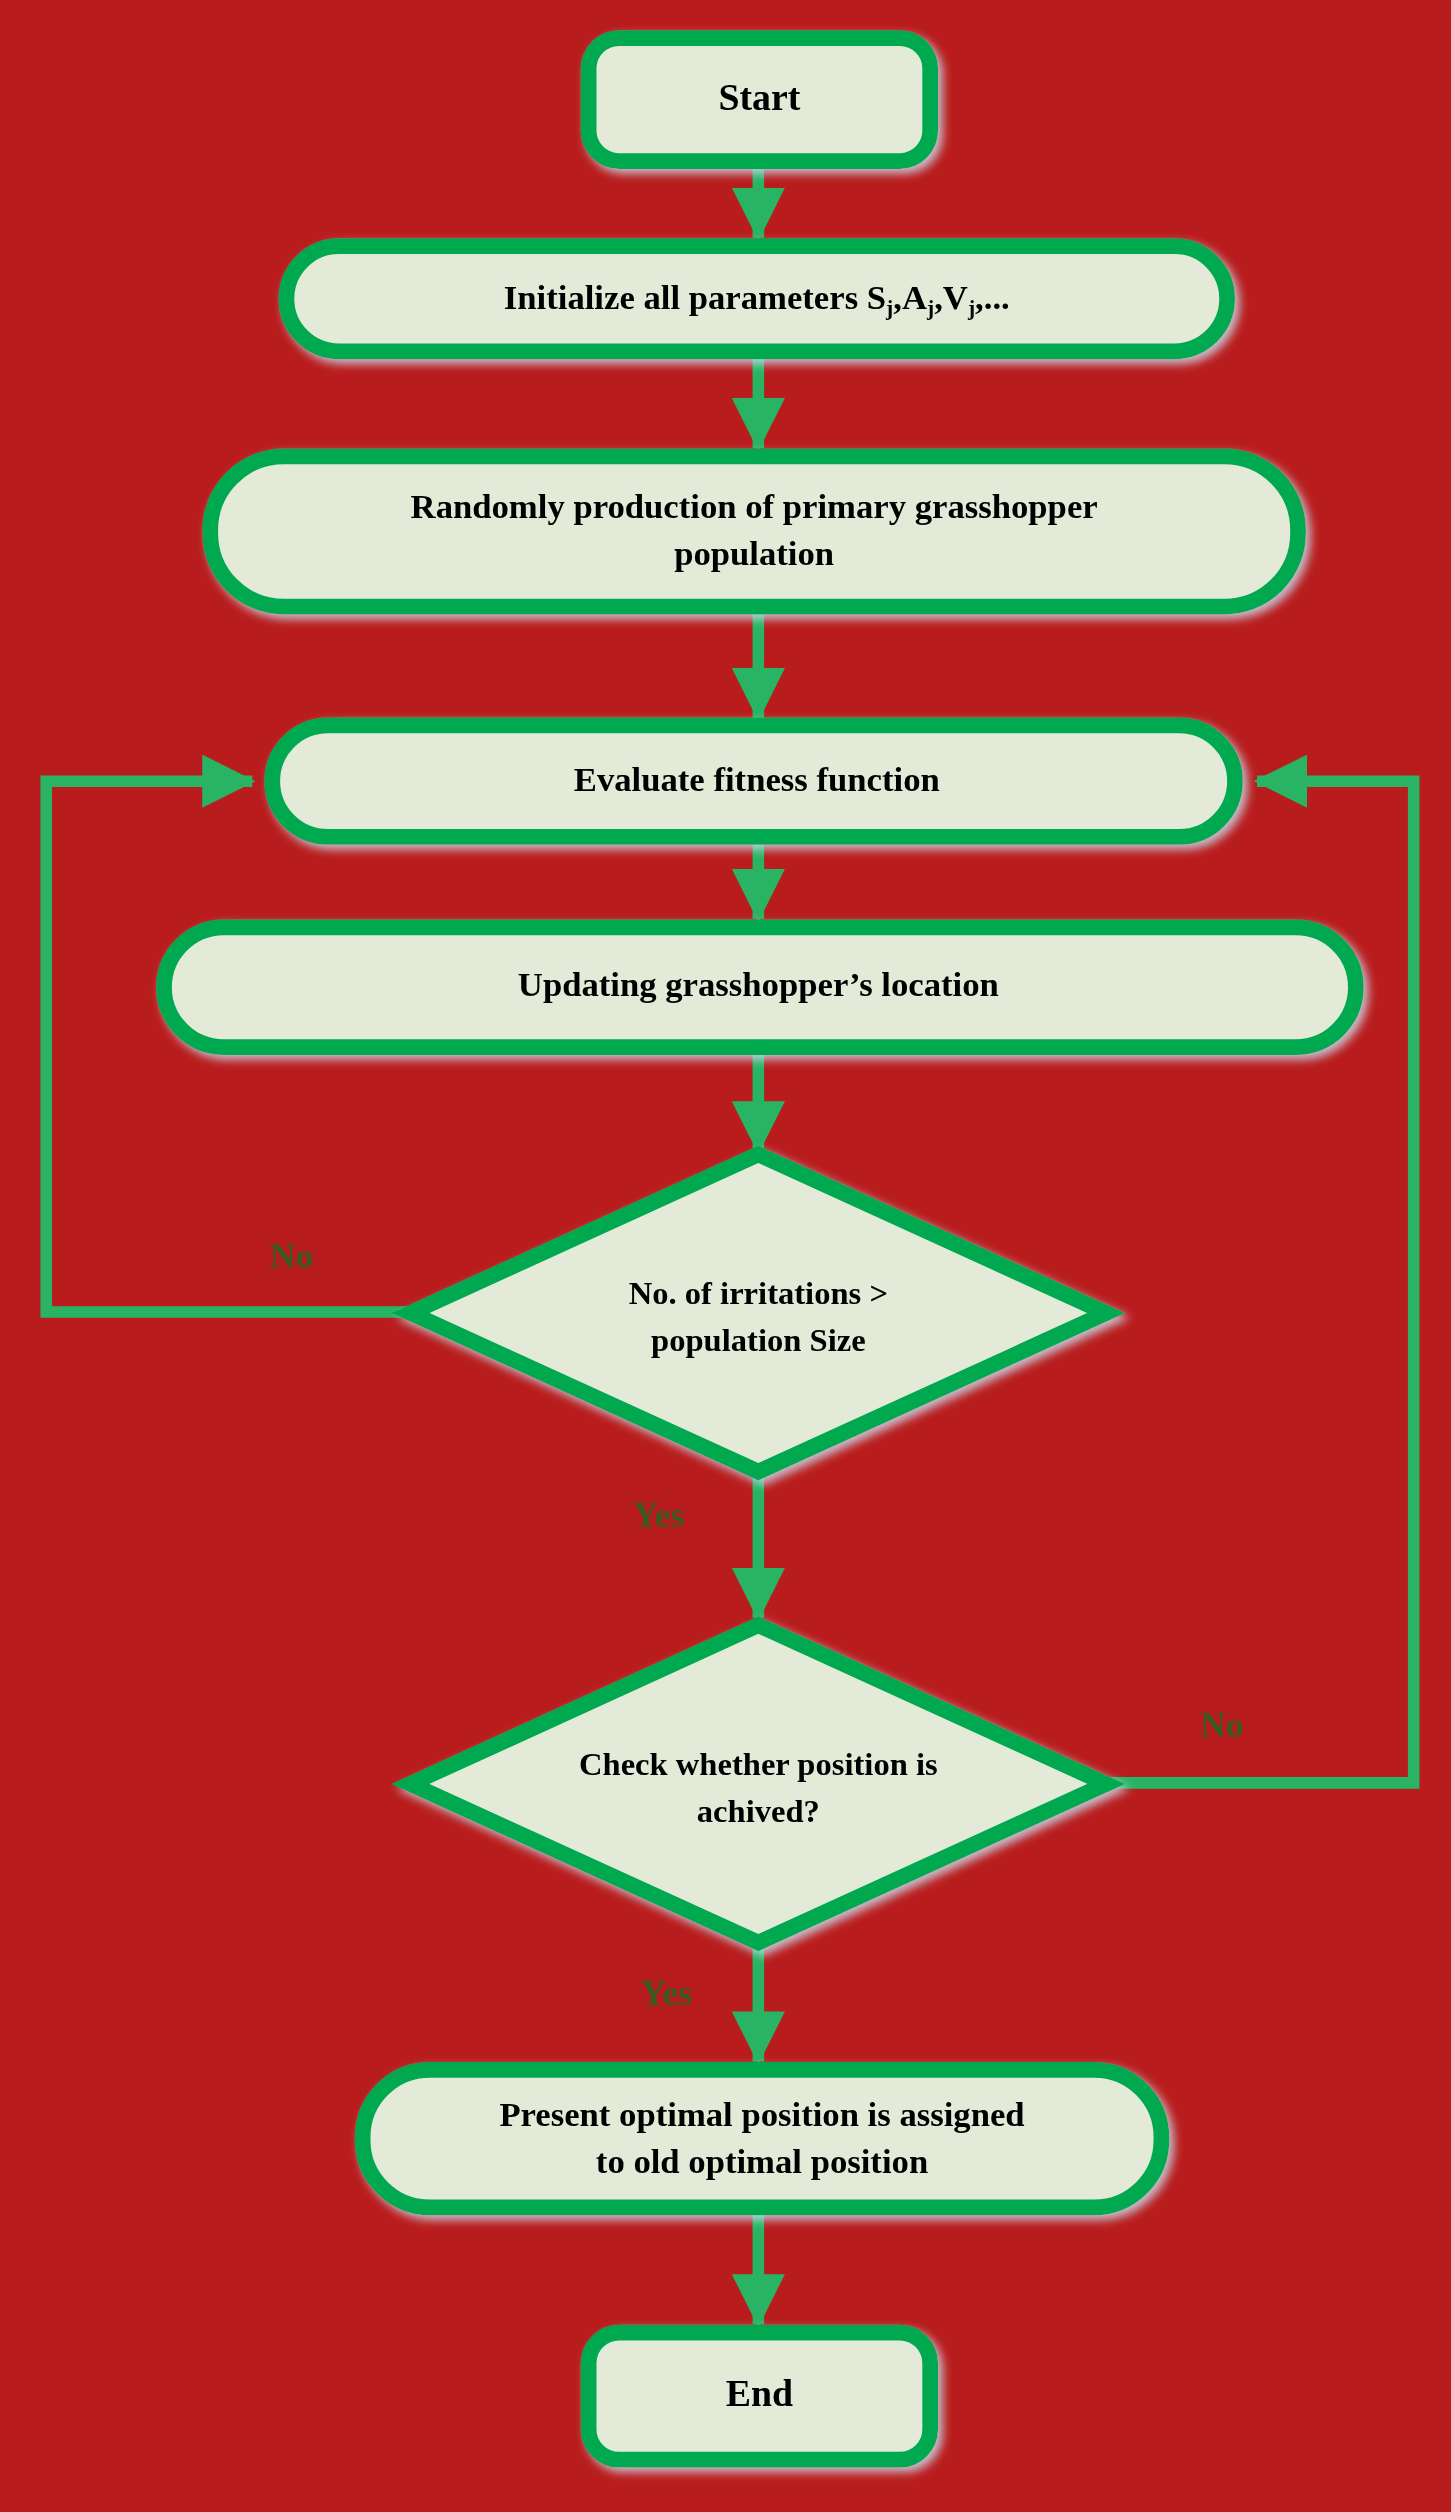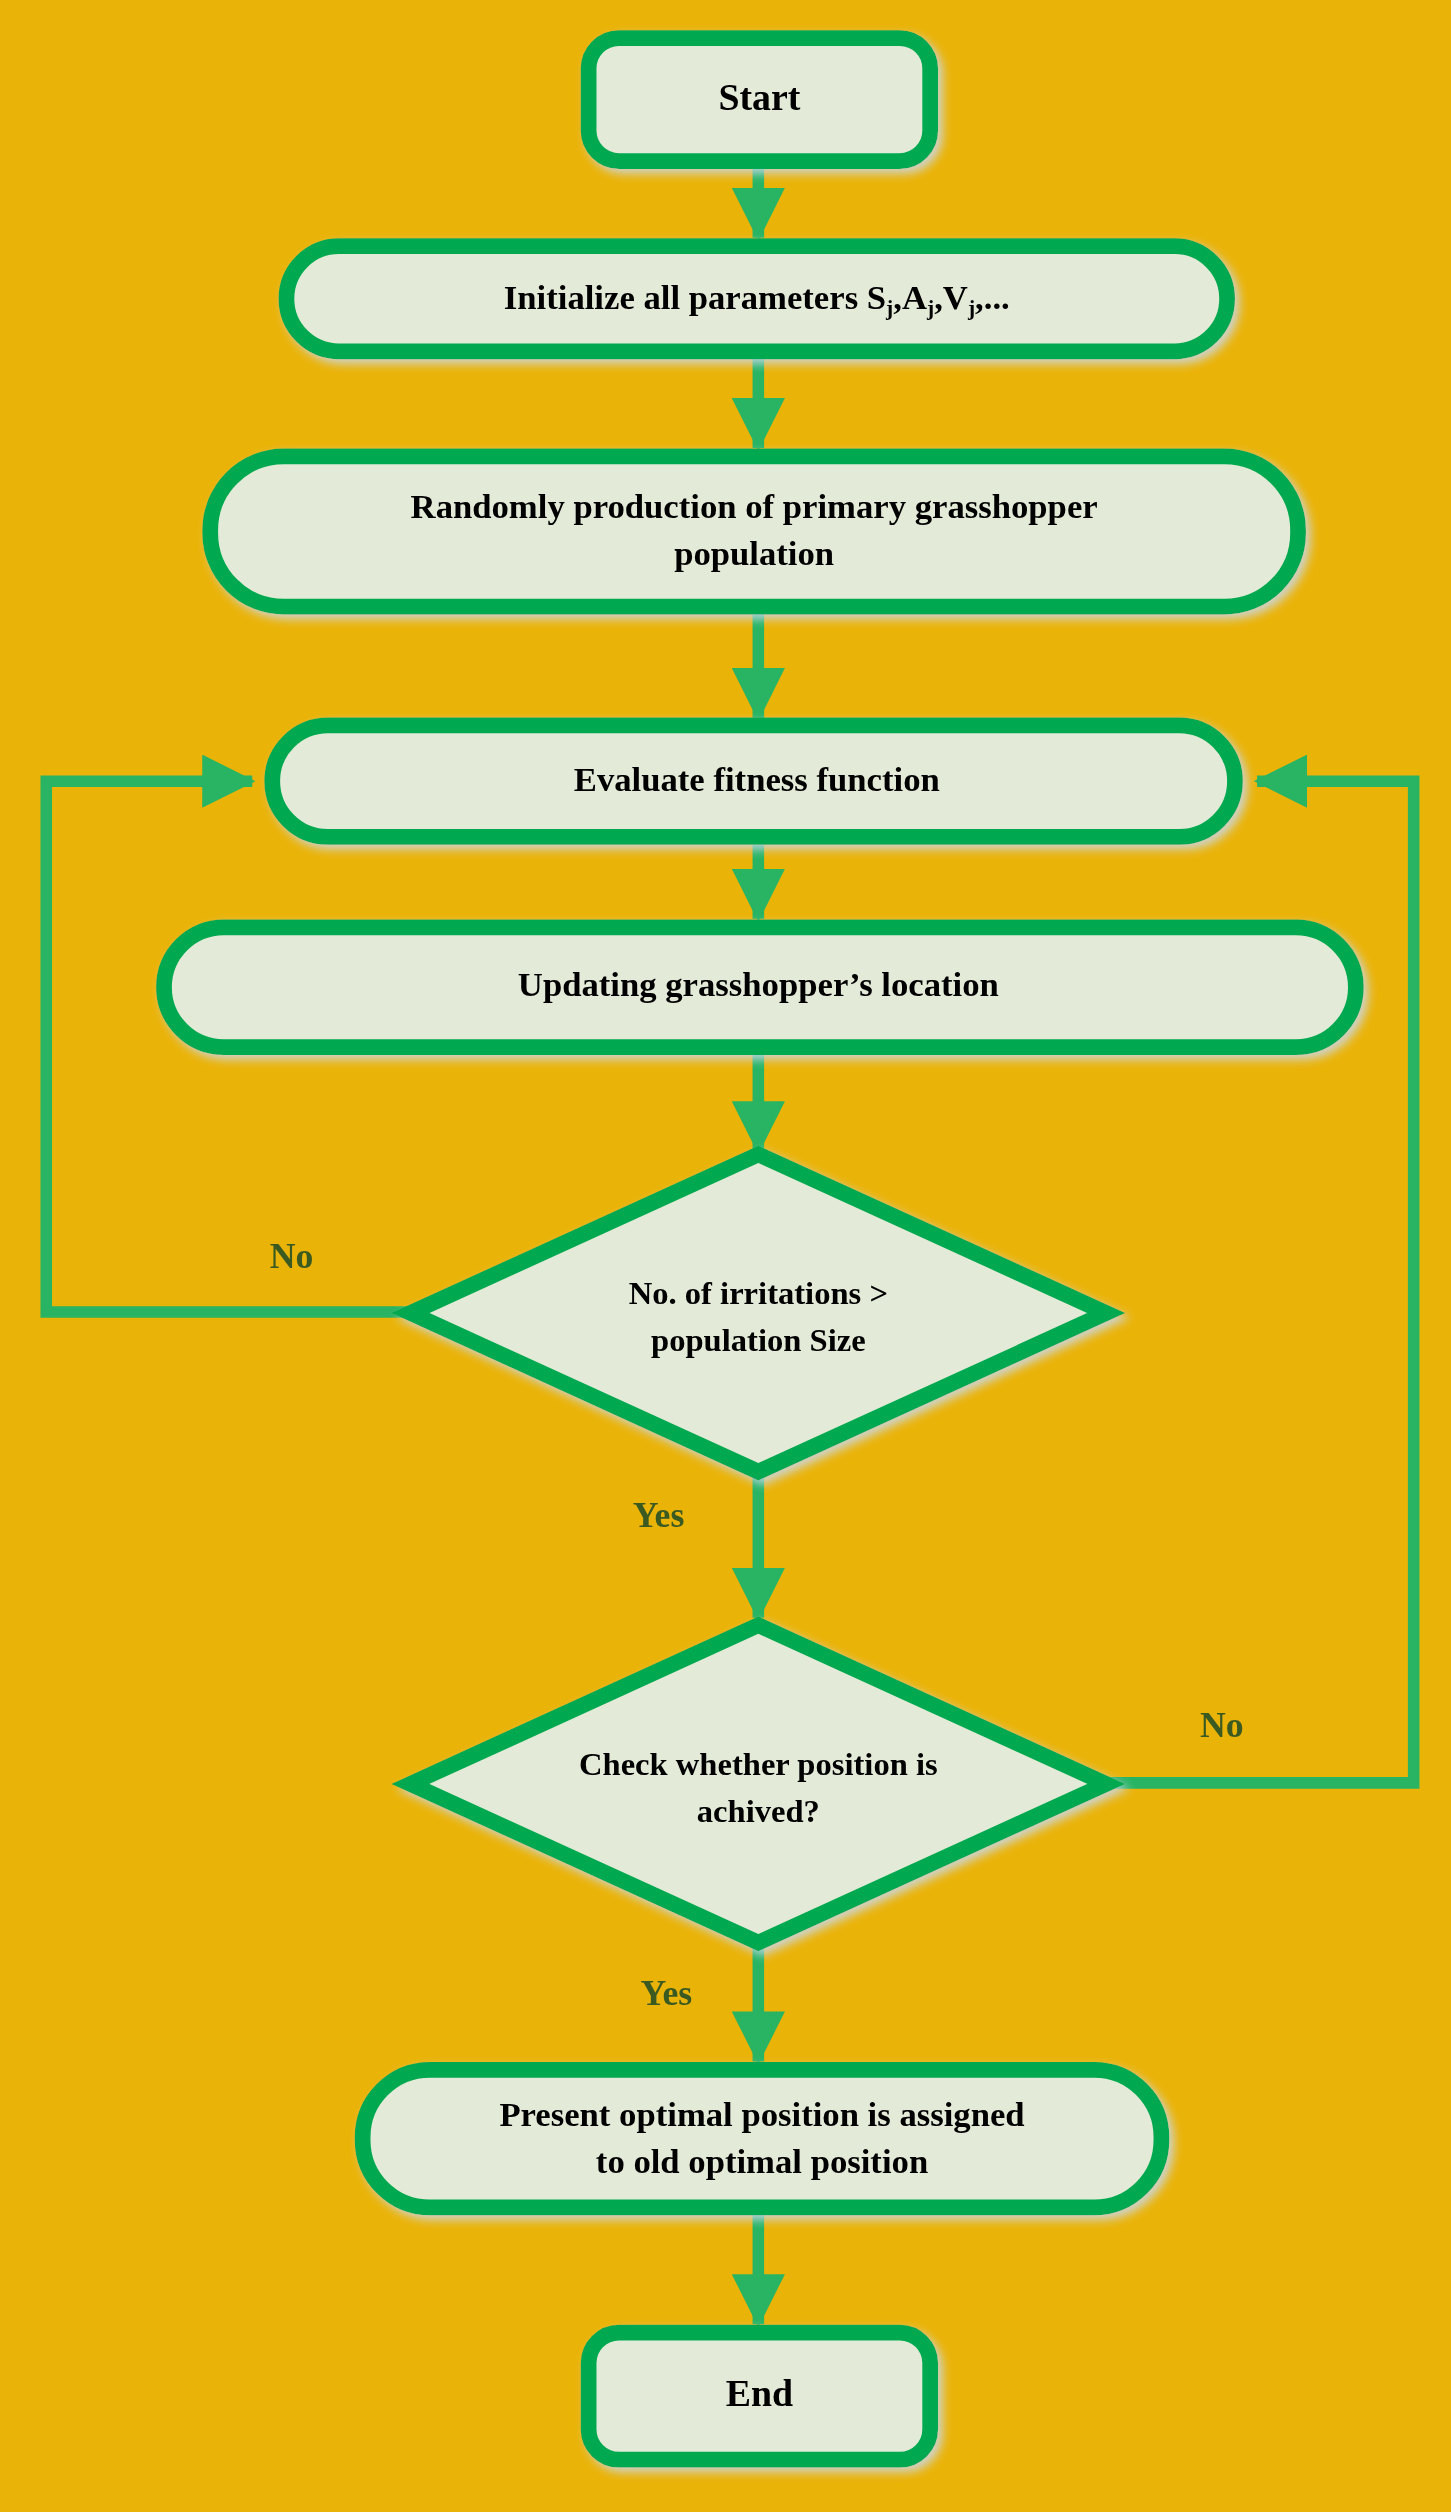--- a/index.html
+++ b/index.html
@@ -2,21 +2,21 @@
 <html style="font-size:8.4px"><head>
 <meta charset="utf-8">
 <title>Grasshopper Optimization Flowchart</title>
 <style>
   html,body{margin:0;padding:0;background:#ffffff;}
   body{
     width:1451px;height:2512px;
     font-family:"Liberation Serif","DejaVu Serif",serif;
     overflow:hidden;
   }
-  #flow-root{position:relative;width:1451px;height:2512px;background:#eab308;}
+  #flow-root{position:relative;width:1451px;height:2512px;background:#b91c1c;}
   svg#flow-svg{position:absolute;left:0;top:0;width:1451px;height:2512px;display:block;}
   .node-label{
     font-family:"Liberation Serif","DejaVu Serif",serif;
     font-weight:bold;
     fill:#000000;
     text-anchor:middle;
     dominant-baseline:middle;
   }
   .branch-label{
     font-family:"Liberation Serif","DejaVu Serif",serif;

